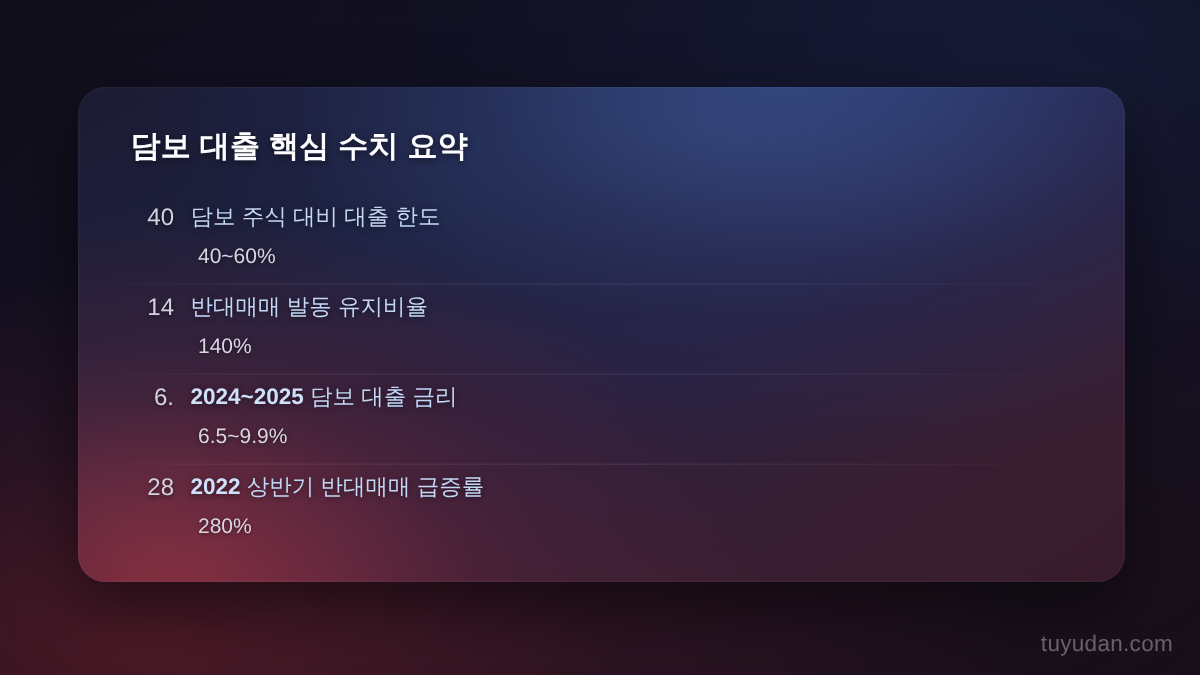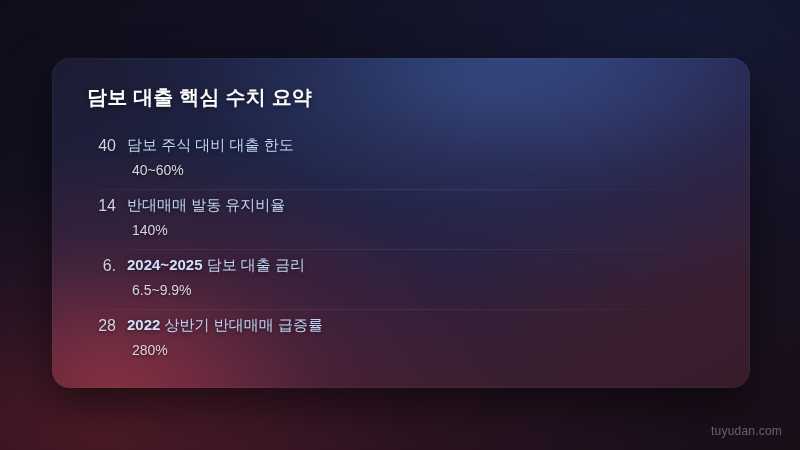--- a/index.html
+++ b/index.html
@@ -142,21 +142,21 @@
     line-height: 20px;
     color: #d9d6e2;
     text-shadow: 0 1px 3px rgba(0,0,0,0.5);
   }
 
   
   .watermark {
     position: absolute;
     right: 18px;
     bottom: 12px;
-    font-size: 12px;
+    font-size: 15px;
     letter-spacing: 0.2px;
     color: rgba(196, 192, 210, 0.46);
     user-select: none;
   }
 </style>
 </head>
 <body>
 
 <div class="bg-base"></div>
 

